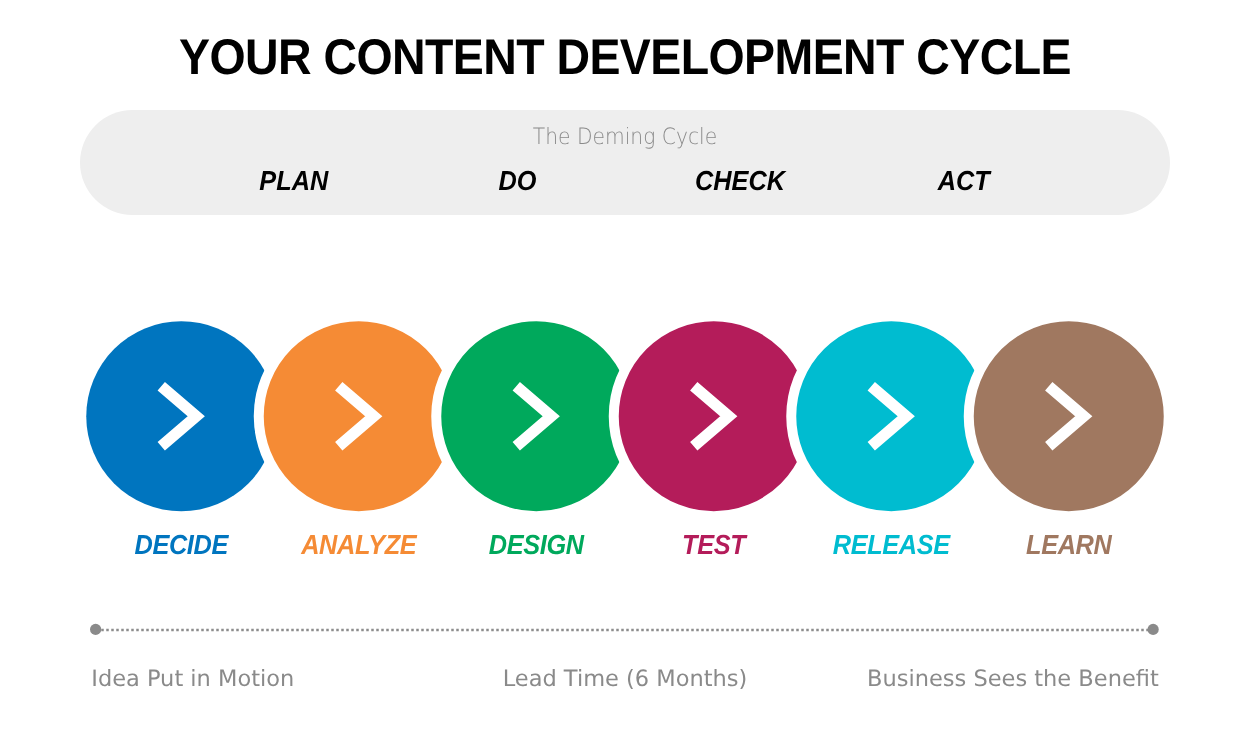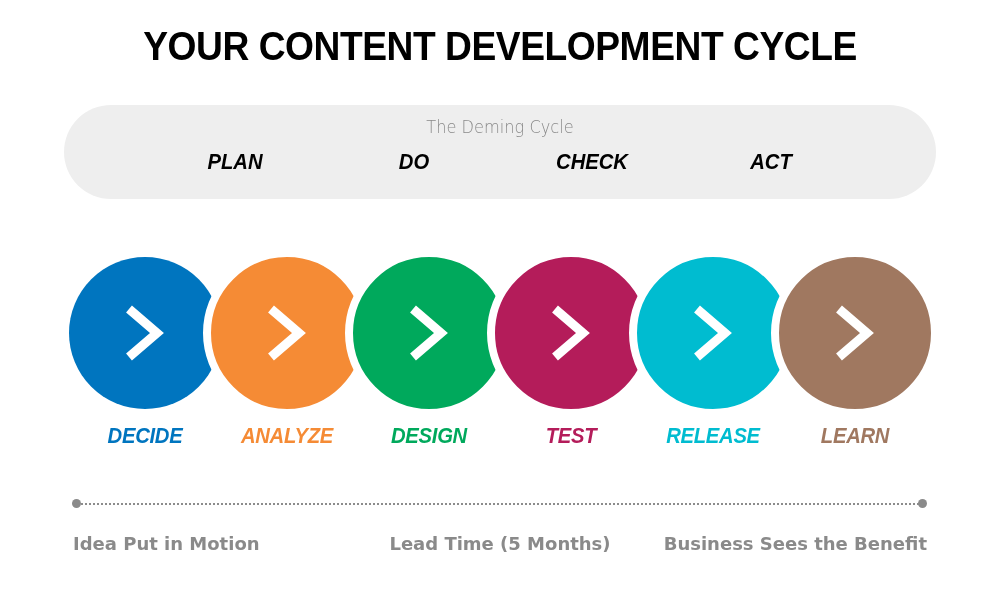--- a/index.html
+++ b/index.html
@@ -4,21 +4,21 @@
 <style>
   html, body { margin: 0; padding: 0; background: #ffffff; }
   body { width: 1000px; height: 600px; position: relative; overflow: hidden; font-family: "Liberation Sans", sans-serif; }
   .title {
     position: absolute; left: 0; top: 22px; width: 1000px; text-align: center;
     font-family: "Liberation Sans", sans-serif; font-weight: 700; font-size: 40px;
     letter-spacing: -0.5px; color: #000; transform: scaleX(0.93); transform-origin: center;
     line-height: 48px;
   }
   .deming {
-    position: absolute; left: 64px; top: 105px; width: 872px; height: 94px;
+    position: absolute; left: 64px; top: 88px; width: 872px; height: 84px;
     background: #eeeeee; border-radius: 47px;
   }
   .deming-title {
     position: absolute; left: 0; top: 11px; width: 100%; text-align: center;
     font-family: "DejaVu Sans", sans-serif; font-weight: 300; font-size: 18px; color: #8a8a8a;
     transform: scaleX(0.9);
   }
   .phase {
     position: absolute; top: 44px; font-family: "Liberation Sans", sans-serif;
     font-weight: 700; font-style: italic; font-size: 22px; color: #000;
@@ -35,21 +35,21 @@
     position: absolute; top: 423px; font-family: "Liberation Sans", sans-serif;
     font-weight: 700; font-style: italic; font-size: 22px; letter-spacing: -0.3px;
     transform: translateX(-50%) scaleX(0.92); white-space: nowrap;
   }
   .timeline {
     position: absolute; left: 77px; top: 503px; width: 846px; height: 0;
     border-top: 2px dotted #8c8c8c;
   }
   .dot { position: absolute; top: 499px; width: 9px; height: 9px; border-radius: 50%; background: #8a8a8a; }
   .tl-label {
-    position: absolute; top: 533px; font-family: "DejaVu Sans", sans-serif; font-weight: 700;
+    position: absolute; top: 533px; font-family: "DejaVu Sans", sans-serif; font-weight: 400;
     font-size: 18px; color: #8a8a8a; white-space: nowrap;
   }
 </style>
 </head>
 <body>
 
 <div class="title">YOUR CONTENT DEVELOPMENT CYCLE</div>
 
 <div class="deming">
   <div class="deming-title">The Deming Cycle</div>
@@ -97,14 +97,14 @@
   <div class="label" style="left:571px; color:#b41c5a;">TEST</div>
   <div class="label" style="left:713px; color:#00bcd0;">RELEASE</div>
   <div class="label" style="left:855px; color:#a07860;">LEARN</div>
 </div>
 
 <div class="timeline"></div>
 <div class="dot" style="left:72px;"></div>
 <div class="dot" style="left:918px;"></div>
 
 <div class="tl-label" style="left:73px;">Idea Put in Motion</div>
-<div class="tl-label" style="left:500px; transform:translateX(-50%);">Lead Time (5 Months)</div>
+<div class="tl-label" style="left:500px; transform:translateX(-50%);">Lead Time (6 Months)</div>
 <div class="tl-label" style="right:73px;">Business Sees the Benefit</div>
 
 </body></html>

